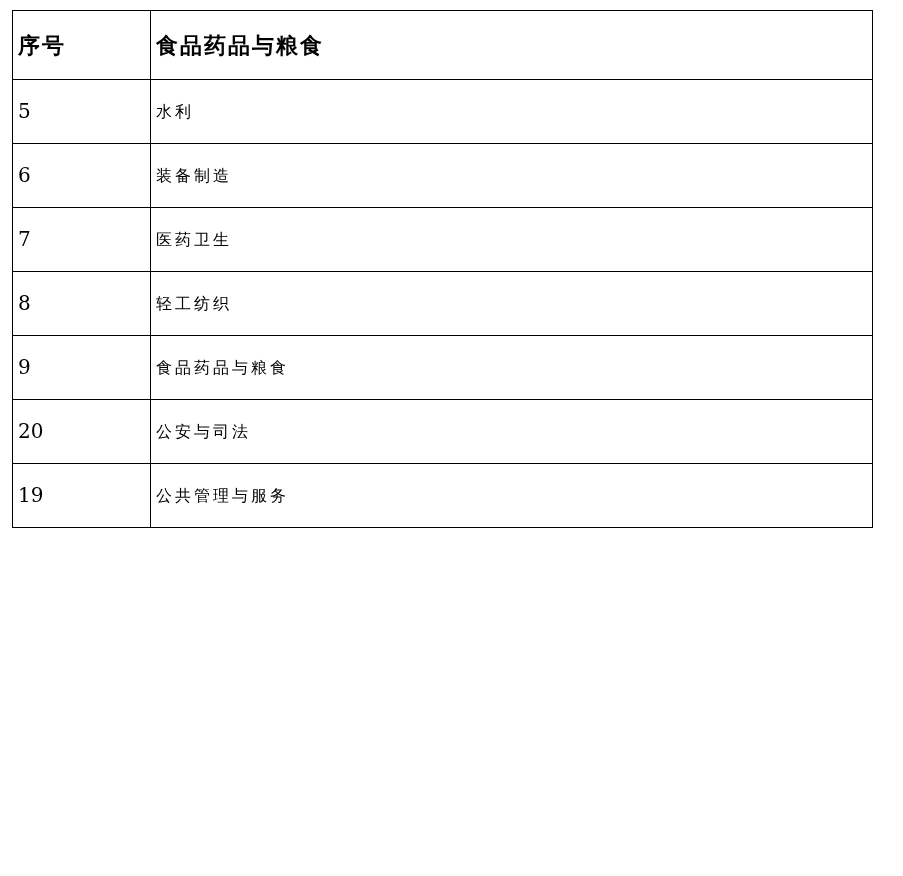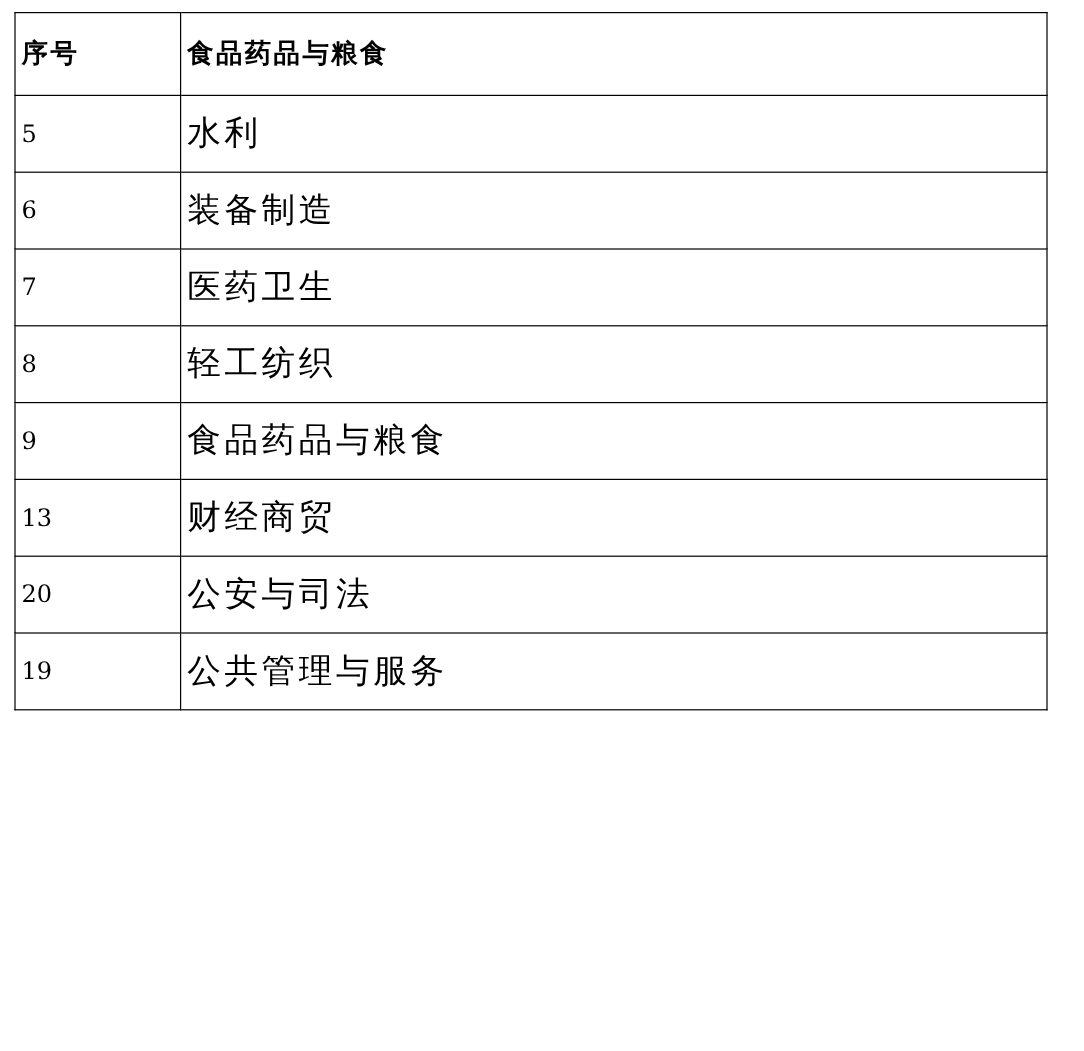--- a/index.html
+++ b/index.html
@@ -45,23 +45,22 @@
     font-size: 22px;
     letter-spacing: 2px;
     height: 58px;
     line-height: 58px;
   }
   table.exam-table tbody td.cell-index {
     font-size: 20px;
     letter-spacing: 0;
   }
   table.exam-table tbody td.cell-category {
-    font-size: 28px;
+    font-size: 16px;
     letter-spacing: 3px;
-    font-family: Liberation Serif, serif;
   }
 </style>
 </head>
 <body>
 
 <div class="page">
   <table class="exam-table">
     <colgroup>
       <col class="col-index">
       <col class="col-category">
@@ -87,24 +86,20 @@
       </tr>
       <tr>
         <td class="cell-index">8</td>
         <td class="cell-category">轻工纺织</td>
       </tr>
       <tr>
         <td class="cell-index">9</td>
         <td class="cell-category">食品药品与粮食</td>
       </tr>
       <tr>
-        <td class="cell-index">13</td>
-        <td class="cell-category">财经商贸</td>
-      </tr>
-      <tr>
         <td class="cell-index">20</td>
         <td class="cell-category">公安与司法</td>
       </tr>
       <tr>
         <td class="cell-index">19</td>
         <td class="cell-category">公共管理与服务</td>
       </tr>
     </tbody>
   </table>
 </div>

